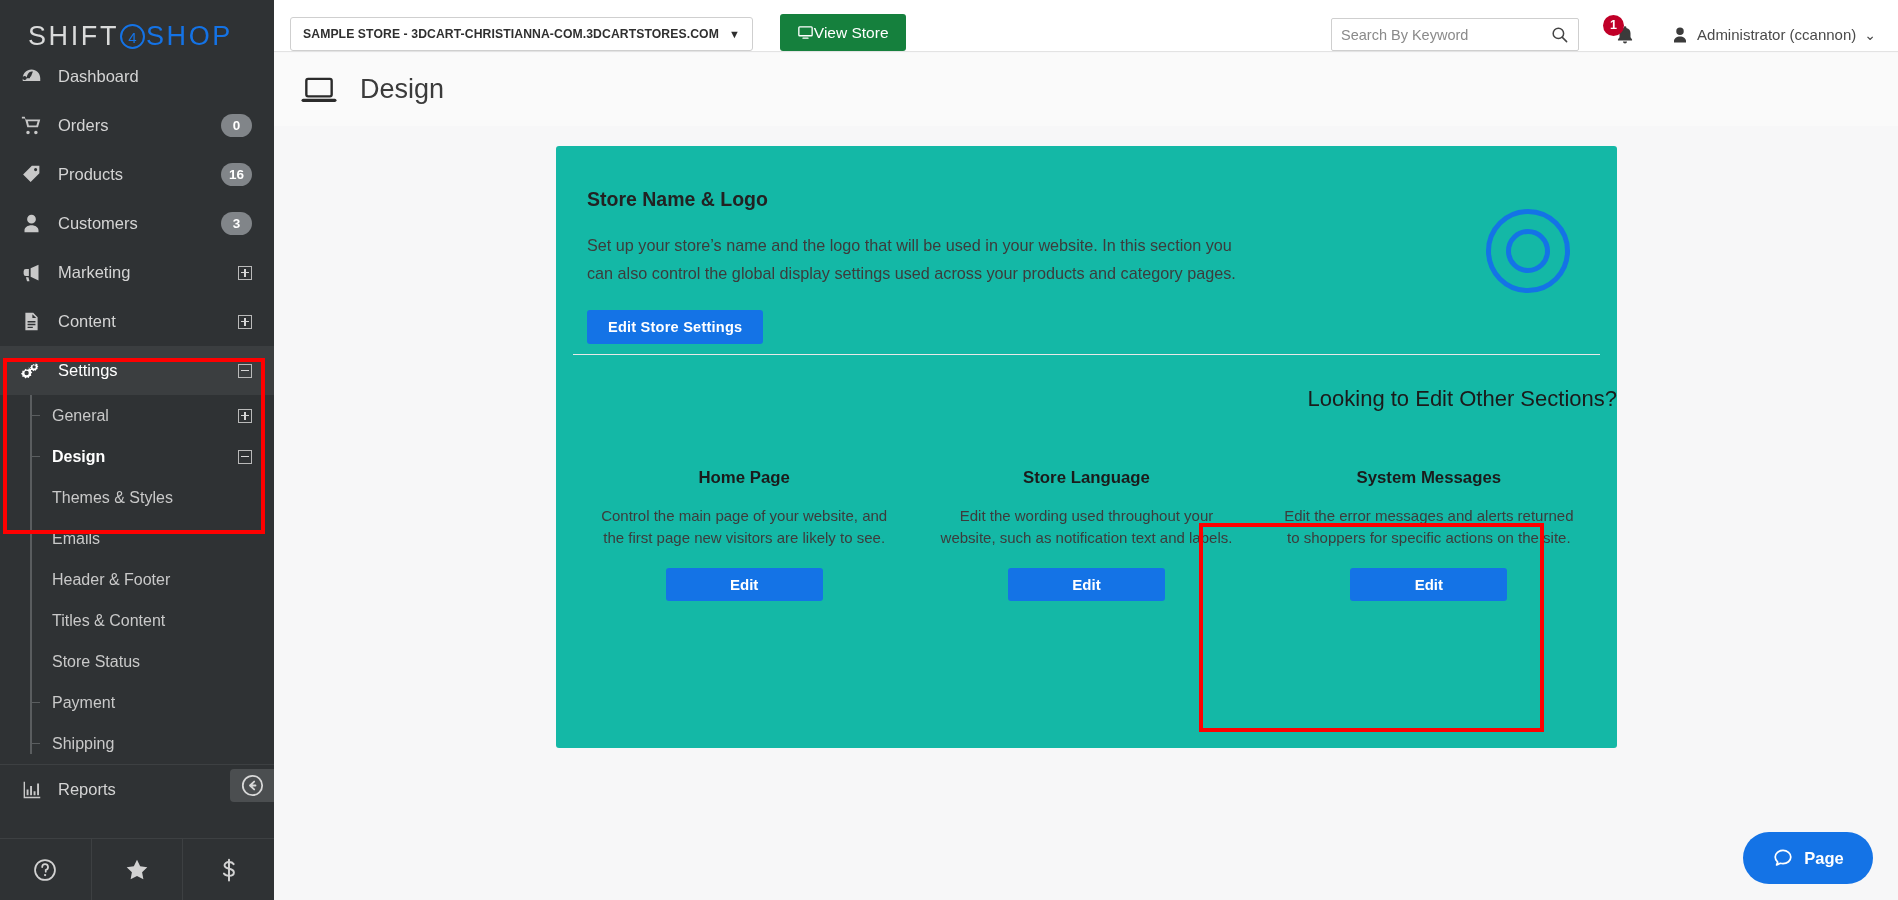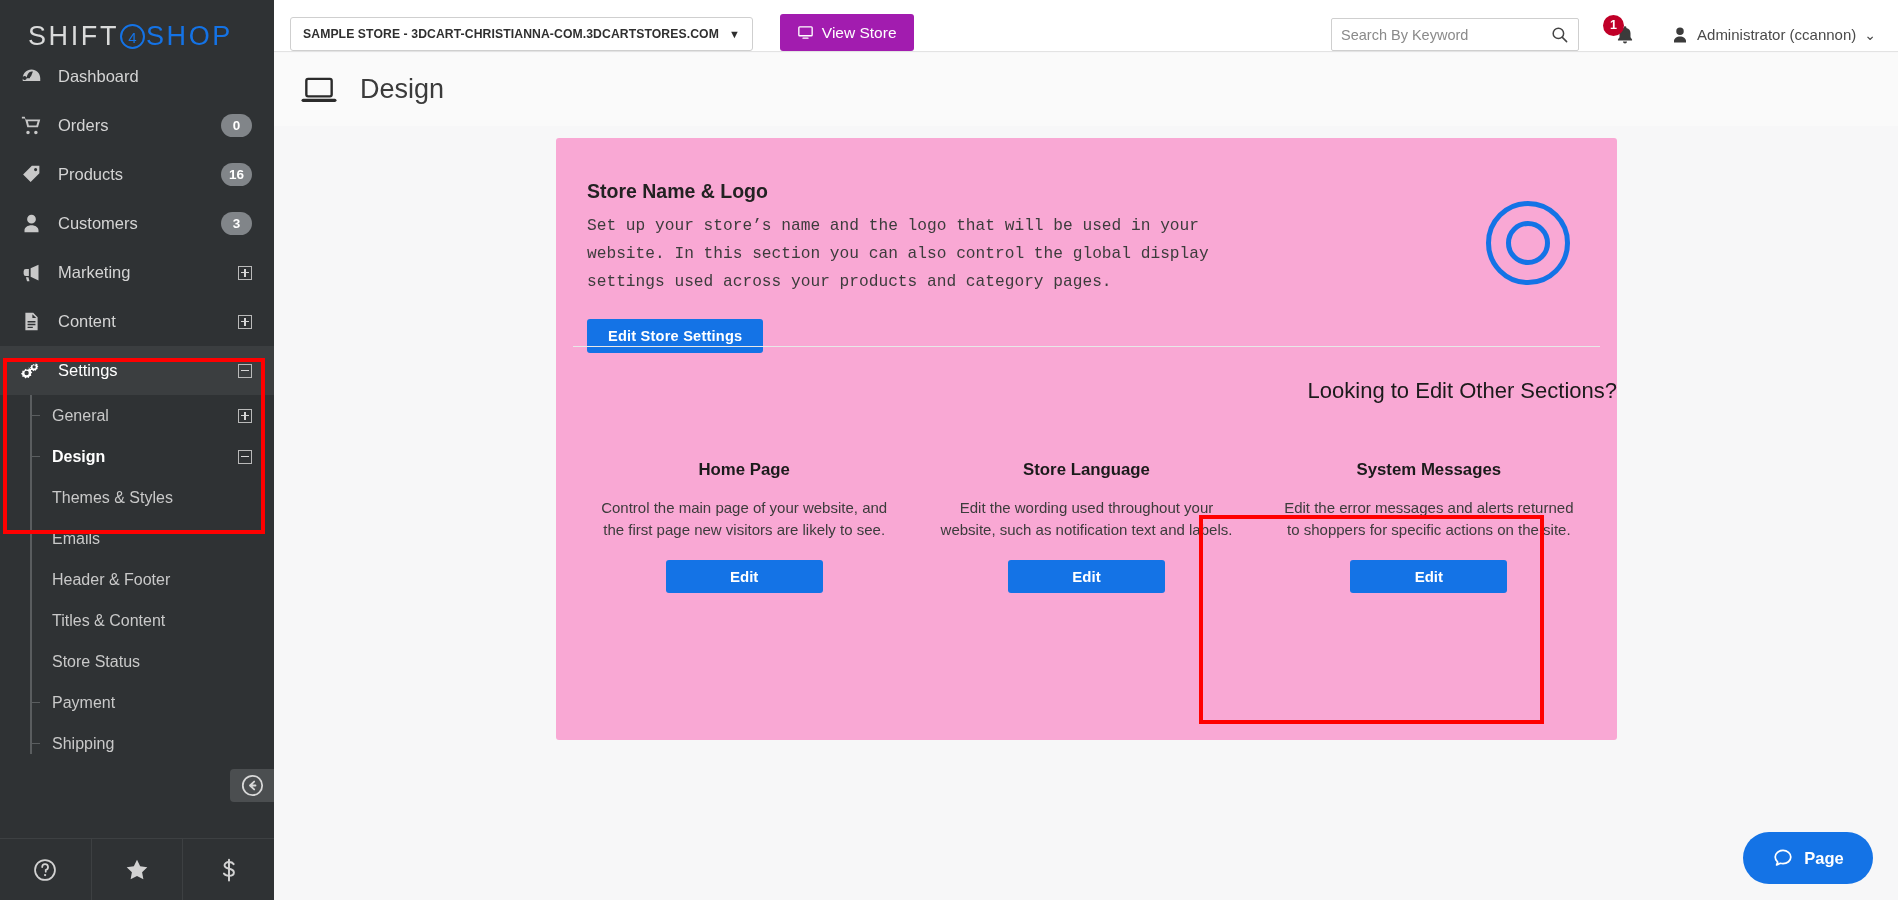--- a/index.html
+++ b/index.html
@@ -115,23 +115,23 @@
     border: 1px solid #cfcfcf; border-radius: 3px; background: #fff;
     display: flex; align-items: center; justify-content: space-between;
     padding: 0 12px; cursor: pointer;
   }
   .store-select .txt {
     font-size: 12.2px; font-weight: bold; color: #2f2f2f; letter-spacing: .1px;
     white-space: nowrap;
   }
   .store-select .caret { font-size: 11px; color: #2f2f2f; margin-left: 10px; }
   .view-store {
-    margin-left: 27px; height: 37px; background: #a21caf; color: #fff;
+    margin-left: 27px; height: 37px; background: #15803d; color: #fff;
     border: none; border-radius: 3px; padding: 0 17px; cursor: pointer;
-    display: flex; align-items: center; gap: 8px;
+    display: flex; align-items: center; 
     font-size: 15.5px; font-family: "Liberation Sans", sans-serif;
   }
   .top-right {
     margin-left: auto; display: flex; align-items: center; padding-right: 22px; gap: 13px;
   }
   .searchbox {
     width: 248px; height: 33px; border: 1px solid #cfcfcf; border-radius: 2px;
     background: #fff; display: flex; align-items: center; padding: 0 9px;
   }
   .searchbox input {
@@ -157,29 +157,28 @@
     background: #fafafa; display: flex; align-items: center; padding-left: 26px; gap: 22px;
   }
   .page-title { font-size: 27px; color: #3b3b3b; font-weight: 400; }
 
   
   .content-area {
     position: absolute; left: 274px; top: 126px; width: 1624px; height: 774px;
     background: #f7f7f8;
   }
   .card {
-    position: absolute; left: 282px; top: 12px; width: 1061px; height: 602px;
-    background: #f9a8d4; border-radius: 3px;
+    position: absolute; left: 282px; top: 20px; width: 1061px; height: 602px;
+    background: #14b8a6; border-radius: 3px;
   }
   .card-sec { padding: 42px 31px 0 31px; }
   .sec-title { font-size: 19.5px; font-weight: bold; color: #222; }
   .sec-desc {
-    margin-top: 10px; font-size: 16.2px; color: #3c3c3c; line-height: 1.72;
+    margin-top: 21px; font-size: 16.2px; color: #3c3c3c; line-height: 1.72;
     max-width: 660px;
-    font-family: Liberation Mono, monospace;
   }
   .btn-primary {
     margin-top: 22px; background: #1473e6; color: #fff; border: none; border-radius: 3px;
     height: 34px; padding: 0 21px; font-size: 14.6px; cursor: pointer;
     font-family: "Liberation Sans", sans-serif; font-weight: bold; letter-spacing: .2px;
   }
   .rings {
     position: absolute; right: 47px; top: 63px; width: 84px; height: 84px;
     border: 5px solid #1473e6; border-radius: 50%;
     display: flex; align-items: center; justify-content: center;
@@ -341,20 +340,29 @@
         <div class="sub-item">
           <span class="dash"></span>
           <span class="lbl">Payment</span>
         </div>
         <div class="sub-item">
           <span class="dash"></span>
           <span class="lbl">Shipping</span>
         </div>
       </div>
 
+      <div class="nav-item" style="border-top:1px solid #3d4042;">
+        <span class="ico">
+          <svg width="21" height="21" viewBox="0 0 24 24" fill="currentColor">
+              <path d="M3 3h1.6v17.4H22V22H3V3zm3.4 9h2.2v6.6H6.4V12zm4-4h2.2v10.6h-2.2V8zm4 6h2.2v4.6h-2.2V14zm4-9h2.2v13.6h-2.2V5z"></path>
+            </svg>
+        </span>
+        <span class="lbl">Reports</span>
+        <span class="expander plus"></span>
+      </div>
     </div>
 
     <div class="sidebar-foot">
       <div class="fbtn">
         <svg width="26" height="26" viewBox="0 0 24 24" fill="none" stroke="currentColor" stroke-width="1.6">
             <circle cx="12" cy="12" r="9.2"></circle>
             <path d="M9.4 9.3a2.7 2.7 0 1 1 3.3 2.7v1.6" stroke-linecap="round"></path>
             <circle cx="12.1" cy="16.7" r="1.05" fill="currentColor" stroke="none"></circle>
           </svg>
       </div>

